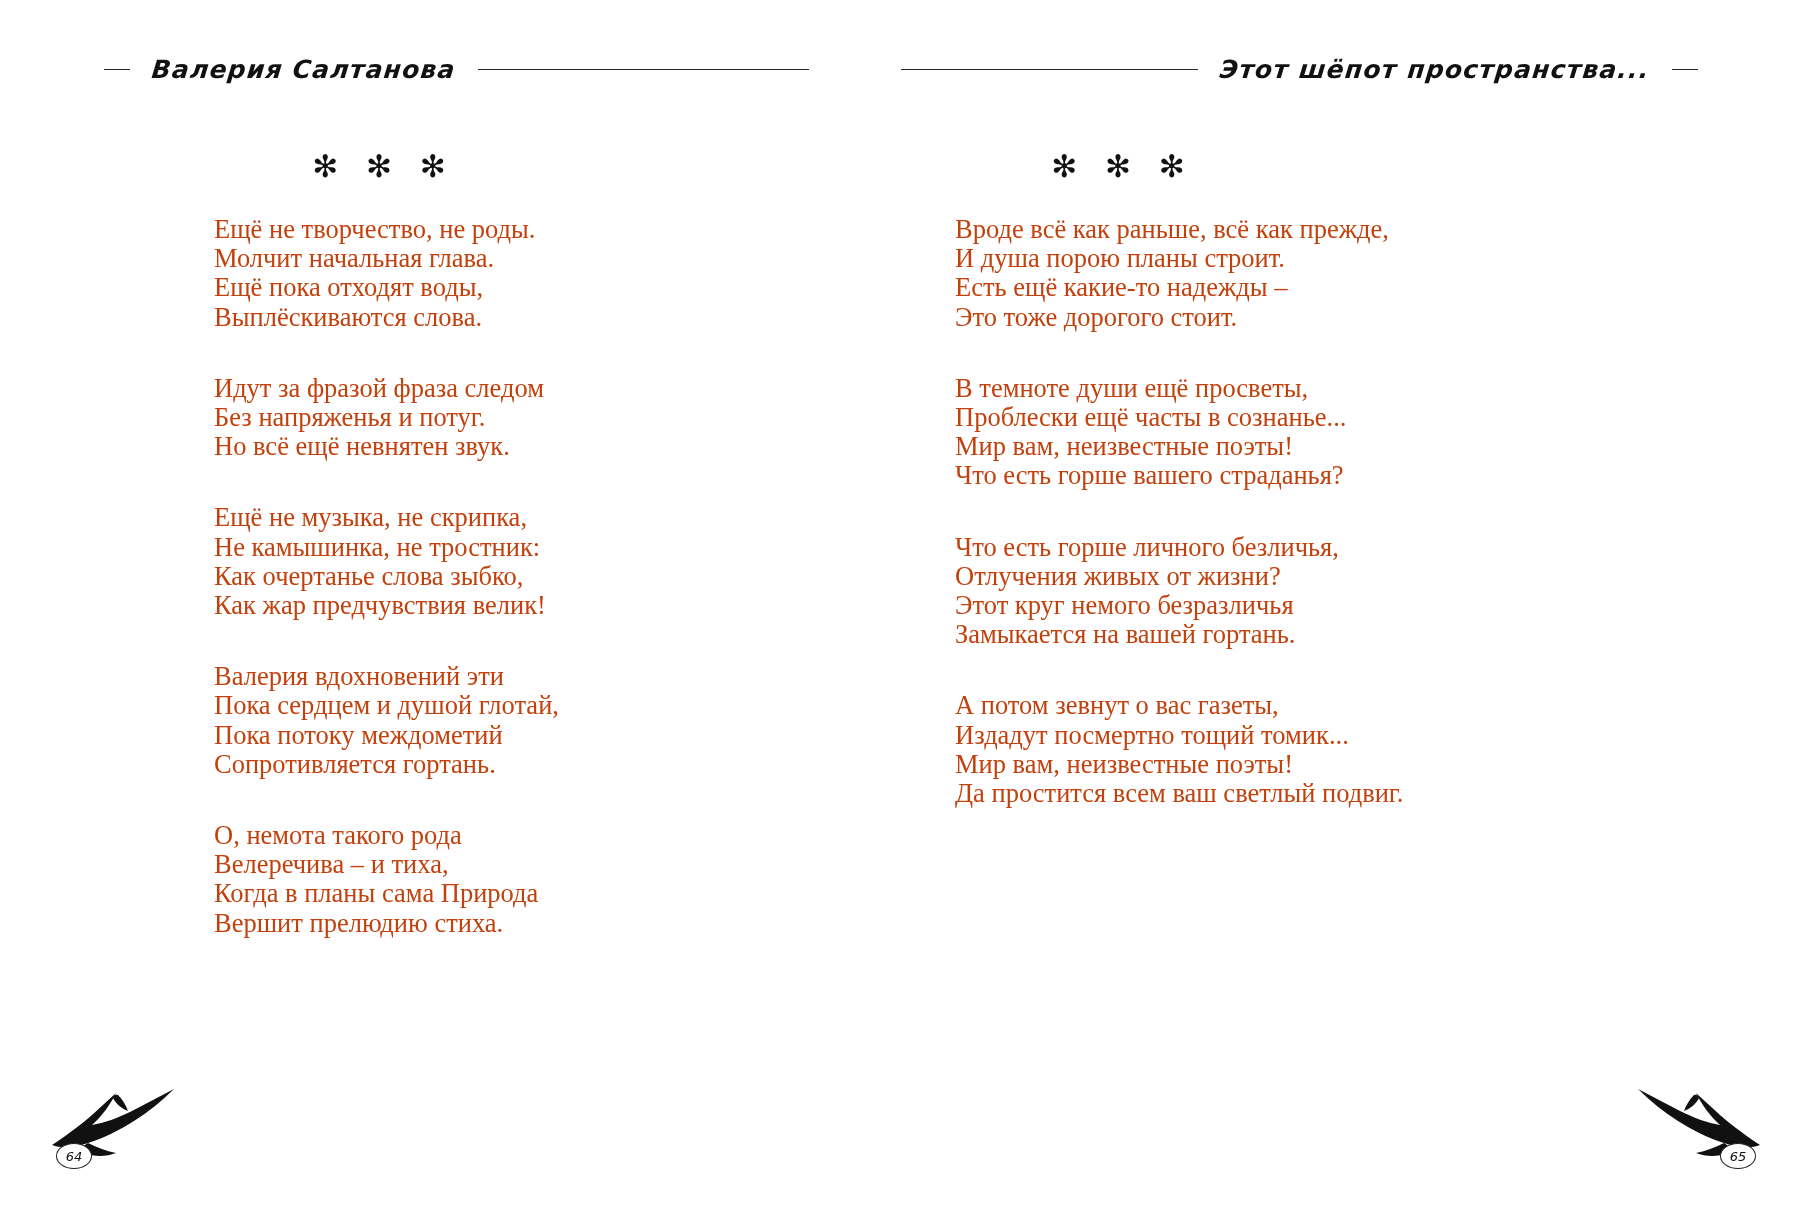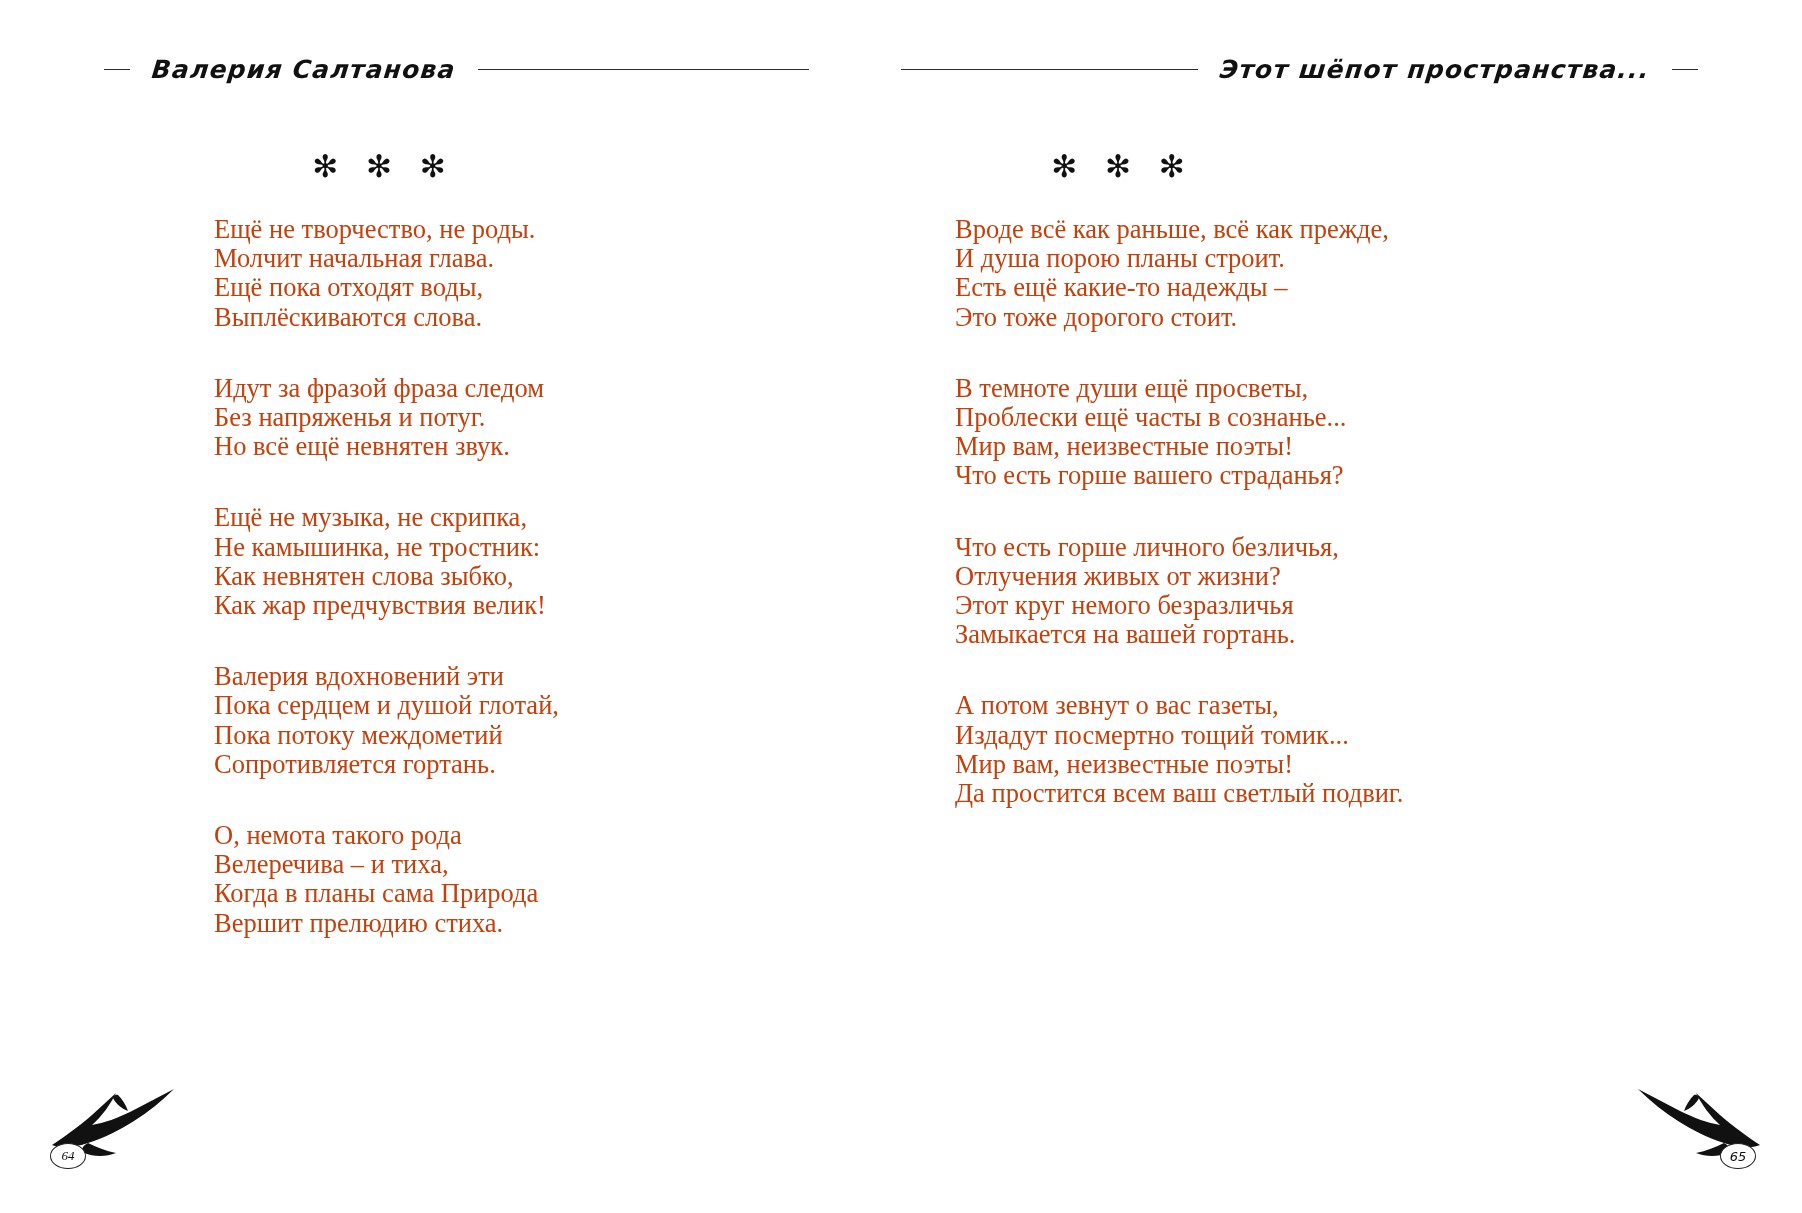--- a/index.html
+++ b/index.html
@@ -137,21 +137,21 @@
     border-radius: 50%;
     display: flex;
     align-items: center;
     justify-content: center;
     font-family: "DejaVu Sans", "Liberation Sans", sans-serif;
     font-style: italic;
     font-size: 13px;
     color: #111;
     background: #fff;
   }
-  .page-left .pagenum { left: 16px; font-family: Liberation Serif, serif; }
+  .page-left .pagenum { left: 22px; }
   .page-right .pagenum { right: 22px; }
 </style>
 </head>
 <body>
 
 <div class="spread">
 
   <div class="page page-left">
 
     <div class="runhead">
@@ -172,21 +172,21 @@
 
       <div class="stanza">
         <div class="line">Идут за фразой фраза следом</div>
         <div class="line">Без напряженья и потуг.</div>
         <div class="line">Но всё ещё невнятен звук.</div>
       </div>
 
       <div class="stanza">
         <div class="line">Ещё не музыка, не скрипка,</div>
         <div class="line">Не камышинка, не тростник:</div>
-        <div class="line">Как невнятен слова зыбко,</div>
+        <div class="line">Как очертанье слова зыбко,</div>
         <div class="line">Как жар предчувствия велик!</div>
       </div>
 
       <div class="stanza">
         <div class="line">Валерия вдохновений эти</div>
         <div class="line">Пока сердцем и душой глотай,</div>
         <div class="line">Пока потоку междометий</div>
         <div class="line">Сопротивляется гортань.</div>
       </div>
 

